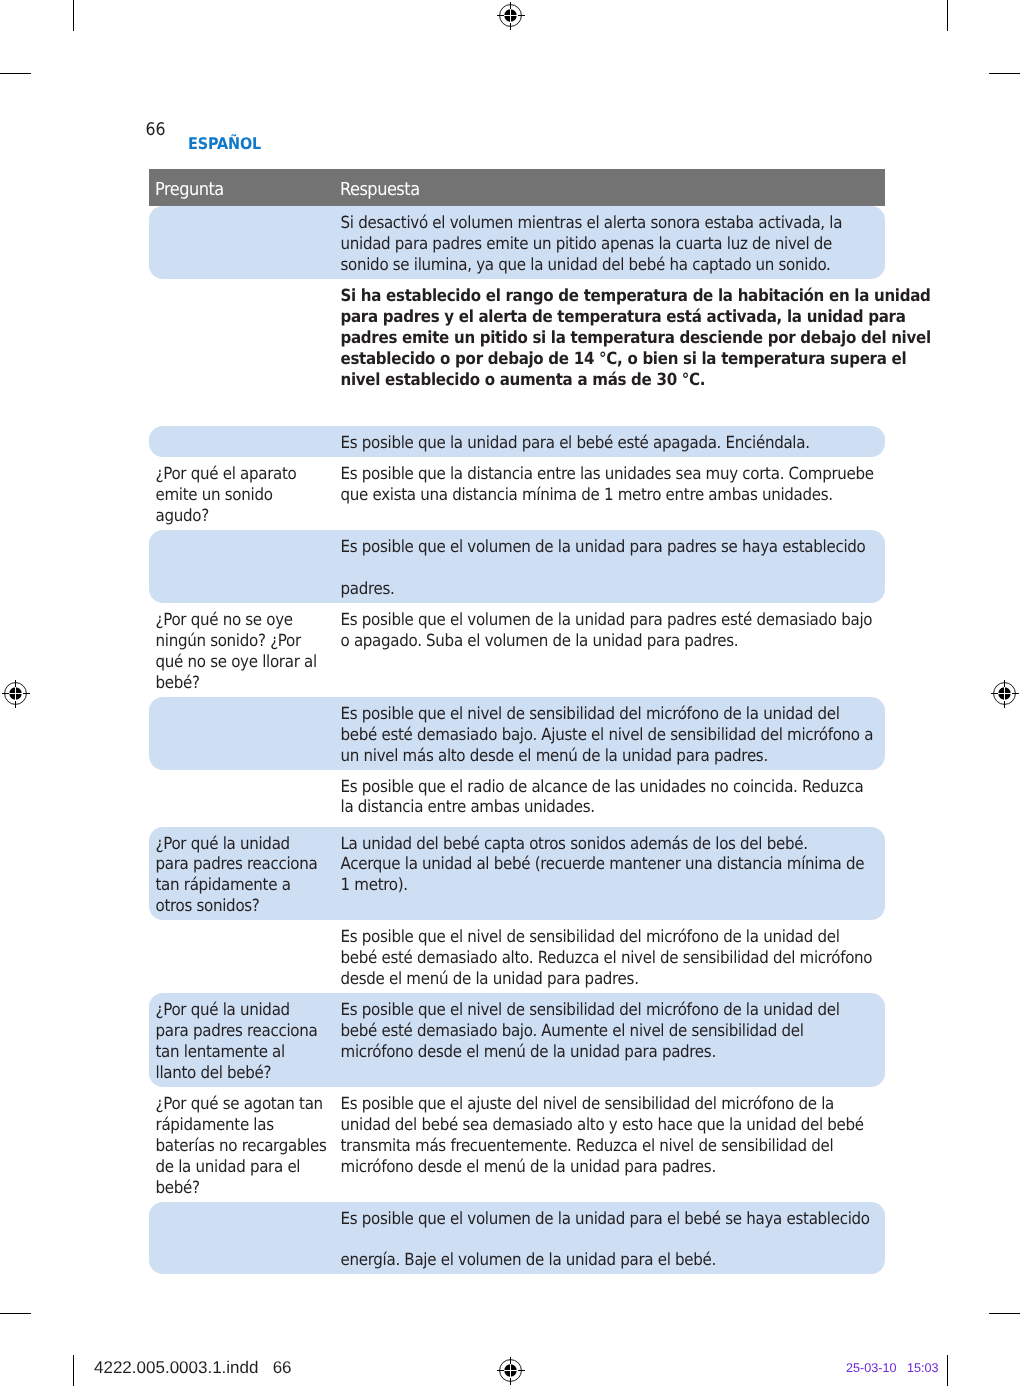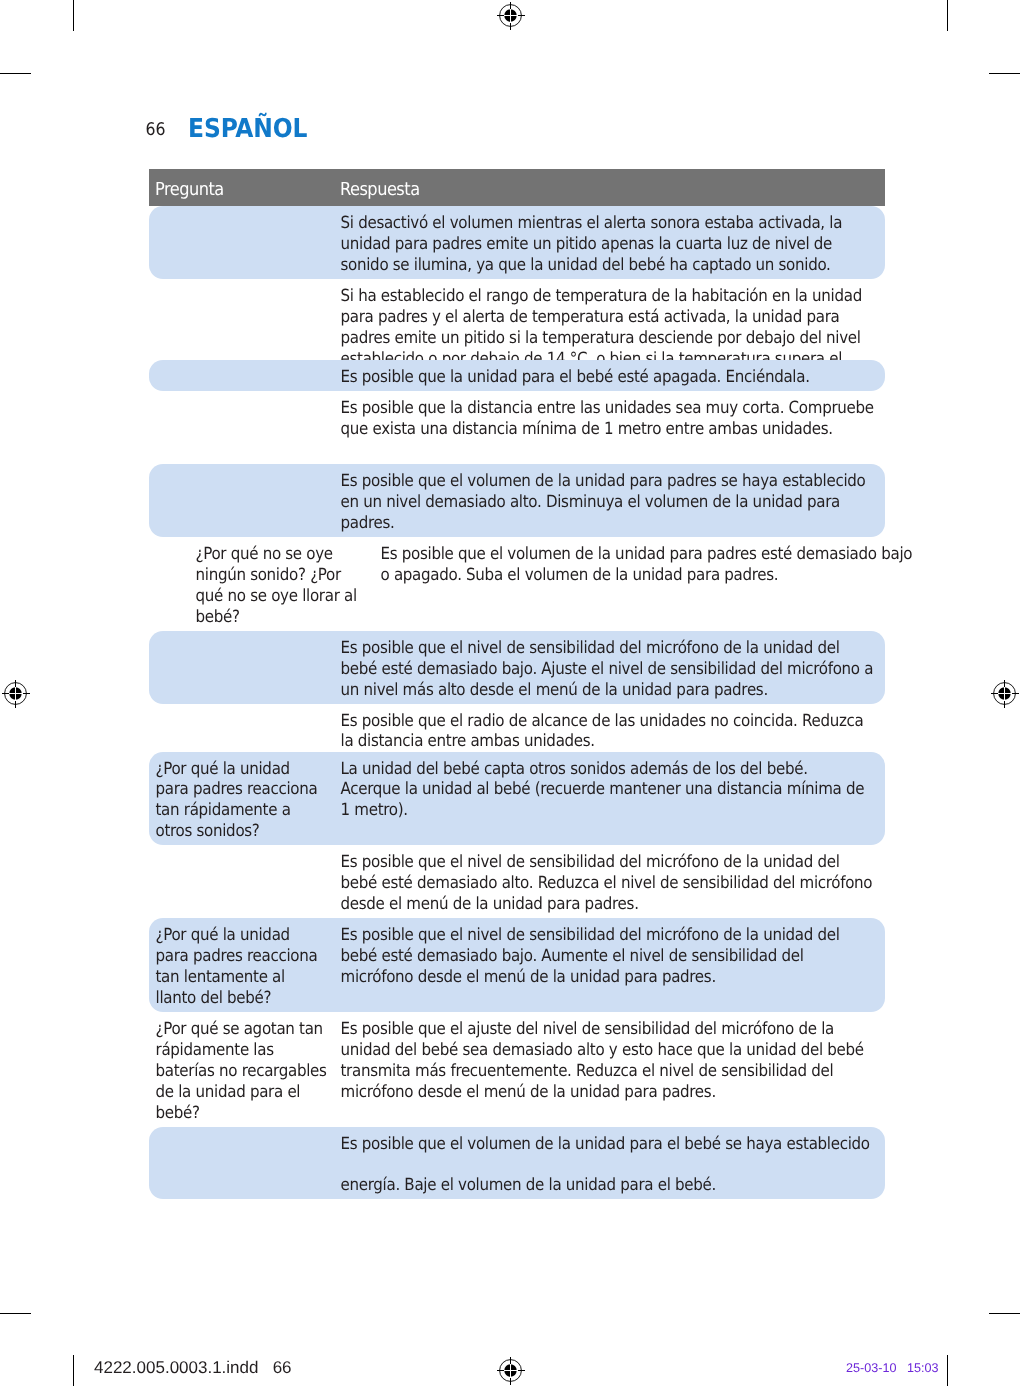--- a/index.html
+++ b/index.html
@@ -10,21 +10,21 @@
   .page{position:absolute;left:0;top:0;width:1020px;height:1386px;transform:translateZ(0);}
 
   
   .cmark{position:absolute;background:#000;}
   
   .reg{position:absolute;width:32px;height:32px;overflow:visible;}
 
   
   .pagehead{position:absolute;left:0;top:0;}
   .pagenum{position:absolute;left:145.5px;top:123px;font-size:17.5px;line-height:14px;color:#231f20;letter-spacing:0;white-space:nowrap;}
-  .sectitle{position:absolute;left:188px;top:122px;font-size:26px;line-height:15.5px;font-weight:bold;color:#1179c9;letter-spacing:-0.1px;white-space:nowrap;}
+  .sectitle{position:absolute;left:188px;top:136px;font-size:16px;line-height:15.5px;font-weight:bold;color:#1179c9;letter-spacing:-0.1px;white-space:nowrap;}
 
   
   .qa{position:absolute;left:149px;top:169px;width:736px;}
   .hrow{background:#737373;height:37.4px;position:relative;}
   .hrow .hc{position:absolute;top:10px;color:#fff;font-size:18px;line-height:21px;letter-spacing:-0.5px;white-space:nowrap;}
   .hrow .hc1{left:6px;}
   .hrow .hc2{left:191px;}
   .row{position:relative;border-radius:14px;}
   .row.shaded{background:#cedef3;}
   .row .q{position:absolute;left:6.5px;top:6px;width:190px;font-size:16.75px;line-height:20.93px;color:#231f20;letter-spacing:-0.3px;white-space:nowrap;}
@@ -105,44 +105,45 @@
   <div class="qa">
     <div class="hrow">
       <span class="hc hc1">Pregunta</span>
       <span class="hc hc2">Respuesta</span>
     </div>
     <div id="rows">
         <div class="row shaded" style="height: 72.844px;">
           <div class="q"></div>
           <div class="a"><span>Si desactivó el volumen mientras el alerta sonora estaba activada, la</span><br><span>unidad para padres emite un pitido apenas la cuarta luz de nivel de</span><br><span>sonido se ilumina, ya que la unidad del bebé ha captado un sonido.</span></div>
         </div>
-        <div class="row" style="height: 81px;">
+        <div class="row" style="height: 147px; font-weight: bold;">
           <div class="q"></div>
           <div class="a"><span>Si ha establecido el rango de temperatura de la habitación en la unidad</span><br><span>para padres y el alerta de temperatura está activada, la unidad para</span><br><span>padres emite un pitido si la temperatura desciende por debajo del nivel</span><br><span>establecido o por debajo de 14 °C, o bien si la temperatura supera el</span><br><span>nivel establecido o aumenta a más de 30 °C.</span></div>
         </div>
         <div class="row shaded" style="height: 30.978px;">
           <div class="q"></div>
           <div class="a"><span>Es posible que la unidad para el bebé esté apagada. Enciéndala.</span></div>
         </div>
         <div class="row" style="height: 72.844px;">
+          <div class="q"><span>¿Por qué el aparato</span><br><span>emite un sonido</span><br><span>agudo?</span></div>
           <div class="a"><span>Es posible que la distancia entre las unidades sea muy corta. Compruebe</span><br><span>que exista una distancia mínima de 1 metro entre ambas unidades.</span></div>
         </div>
         <div class="row shaded" style="height: 72.844px;">
           <div class="q"></div>
-          <div class="a"><span>Es posible que el volumen de la unidad para padres se haya establecido</span><br><span>en un nivel demasiado alto. Disminuya el volumen de la unidad para</span><br><span>padres.</span></div>
+          <div class="a"><span>Es posible que el volumen de la unidad para padres se haya establecido</span><br><br><span>padres.</span></div>
         </div>
-        <div class="row" style="height: 93.777px; margin-left: 40px;">
+        <div class="row" style="height: 93.777px;">
           <div class="q"><span>¿Por qué no se oye</span><br><span>ningún sonido? ¿Por</span><br><span>qué no se oye llorar al</span><br><span>bebé?</span></div>
           <div class="a"><span>Es posible que el volumen de la unidad para padres esté demasiado bajo</span><br><span>o apagado. Suba el volumen de la unidad para padres.</span></div>
         </div>
         <div class="row shaded" style="height: 72.844px;">
           <div class="q"></div>
           <div class="a"><span>Es posible que el nivel de sensibilidad del micrófono de la unidad del</span><br><span>bebé esté demasiado bajo. Ajuste el nivel de sensibilidad del micrófono a</span><br><span>un nivel más alto desde el menú de la unidad para padres.</span></div>
         </div>
-        <div class="row" style="height: 48px;">
+        <div class="row" style="height: 57px;">
           <div class="q"></div>
           <div class="a"><span>Es posible que el radio de alcance de las unidades no coincida. Reduzca</span><br><span>la distancia entre ambas unidades.</span></div>
         </div>
         <div class="row shaded" style="height: 93.777px;">
           <div class="q"><span>¿Por qué la unidad</span><br><span>para padres reacciona</span><br><span>tan rápidamente a</span><br><span>otros sonidos?</span></div>
           <div class="a"><span>La unidad del bebé capta otros sonidos además de los del bebé.</span><br><span>Acerque la unidad al bebé (recuerde mantener una distancia mínima de</span><br><span>1 metro).</span></div>
         </div>
         <div class="row" style="height: 72.844px;">
           <div class="q"></div>
           <div class="a"><span>Es posible que el nivel de sensibilidad del micrófono de la unidad del</span><br><span>bebé esté demasiado alto. Reduzca el nivel de sensibilidad del micrófono</span><br><span>desde el menú de la unidad para padres.</span></div>

